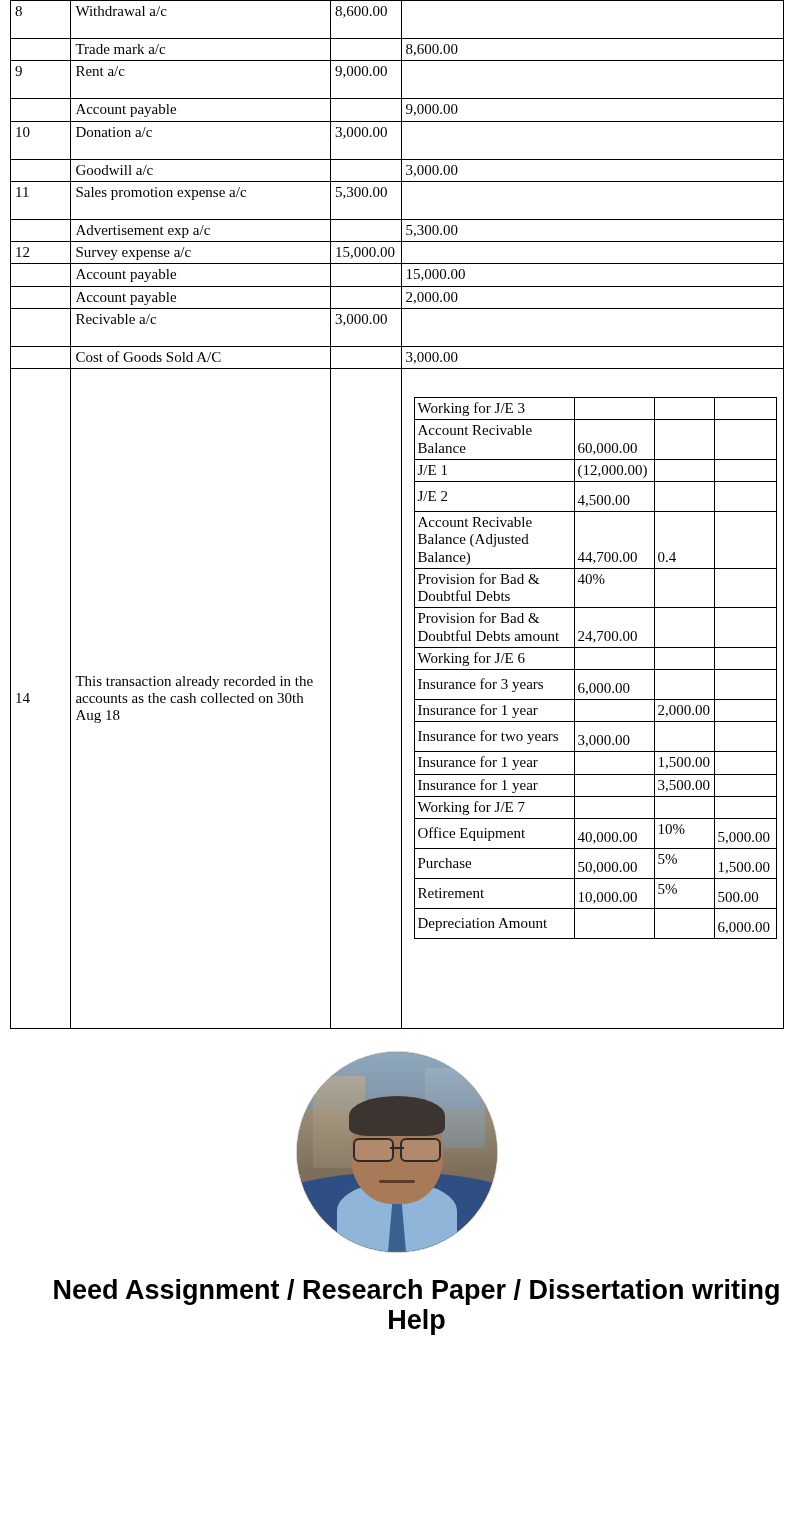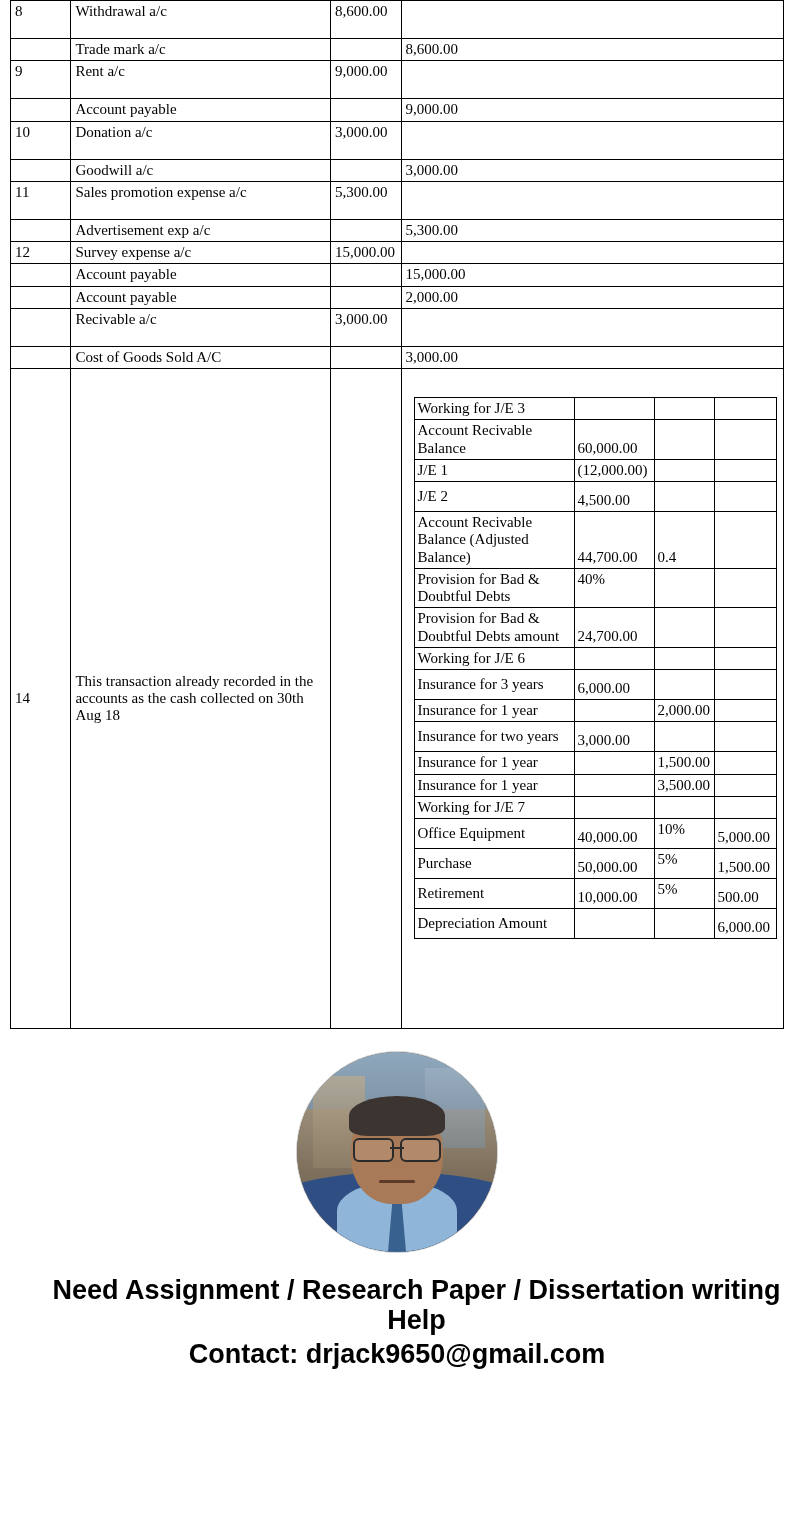--- a/index.html
+++ b/index.html
@@ -357,16 +357,15 @@
       <div class="head"></div>
       <div class="hair"></div>
       <div class="glasses">
         <div class="lens l"></div>
         <div class="lens r"></div>
         <div class="bridge"></div>
       </div>
       <div class="mouth"></div>
     </div>
     <div class="footer-line">Need Assignment / Research Paper / Dissertation writing Help</div>
-    <div class="footer-line2">Contact: drjack9650@gmail.com</div>
   </div>
 
 </div>
 
 </body></html>

